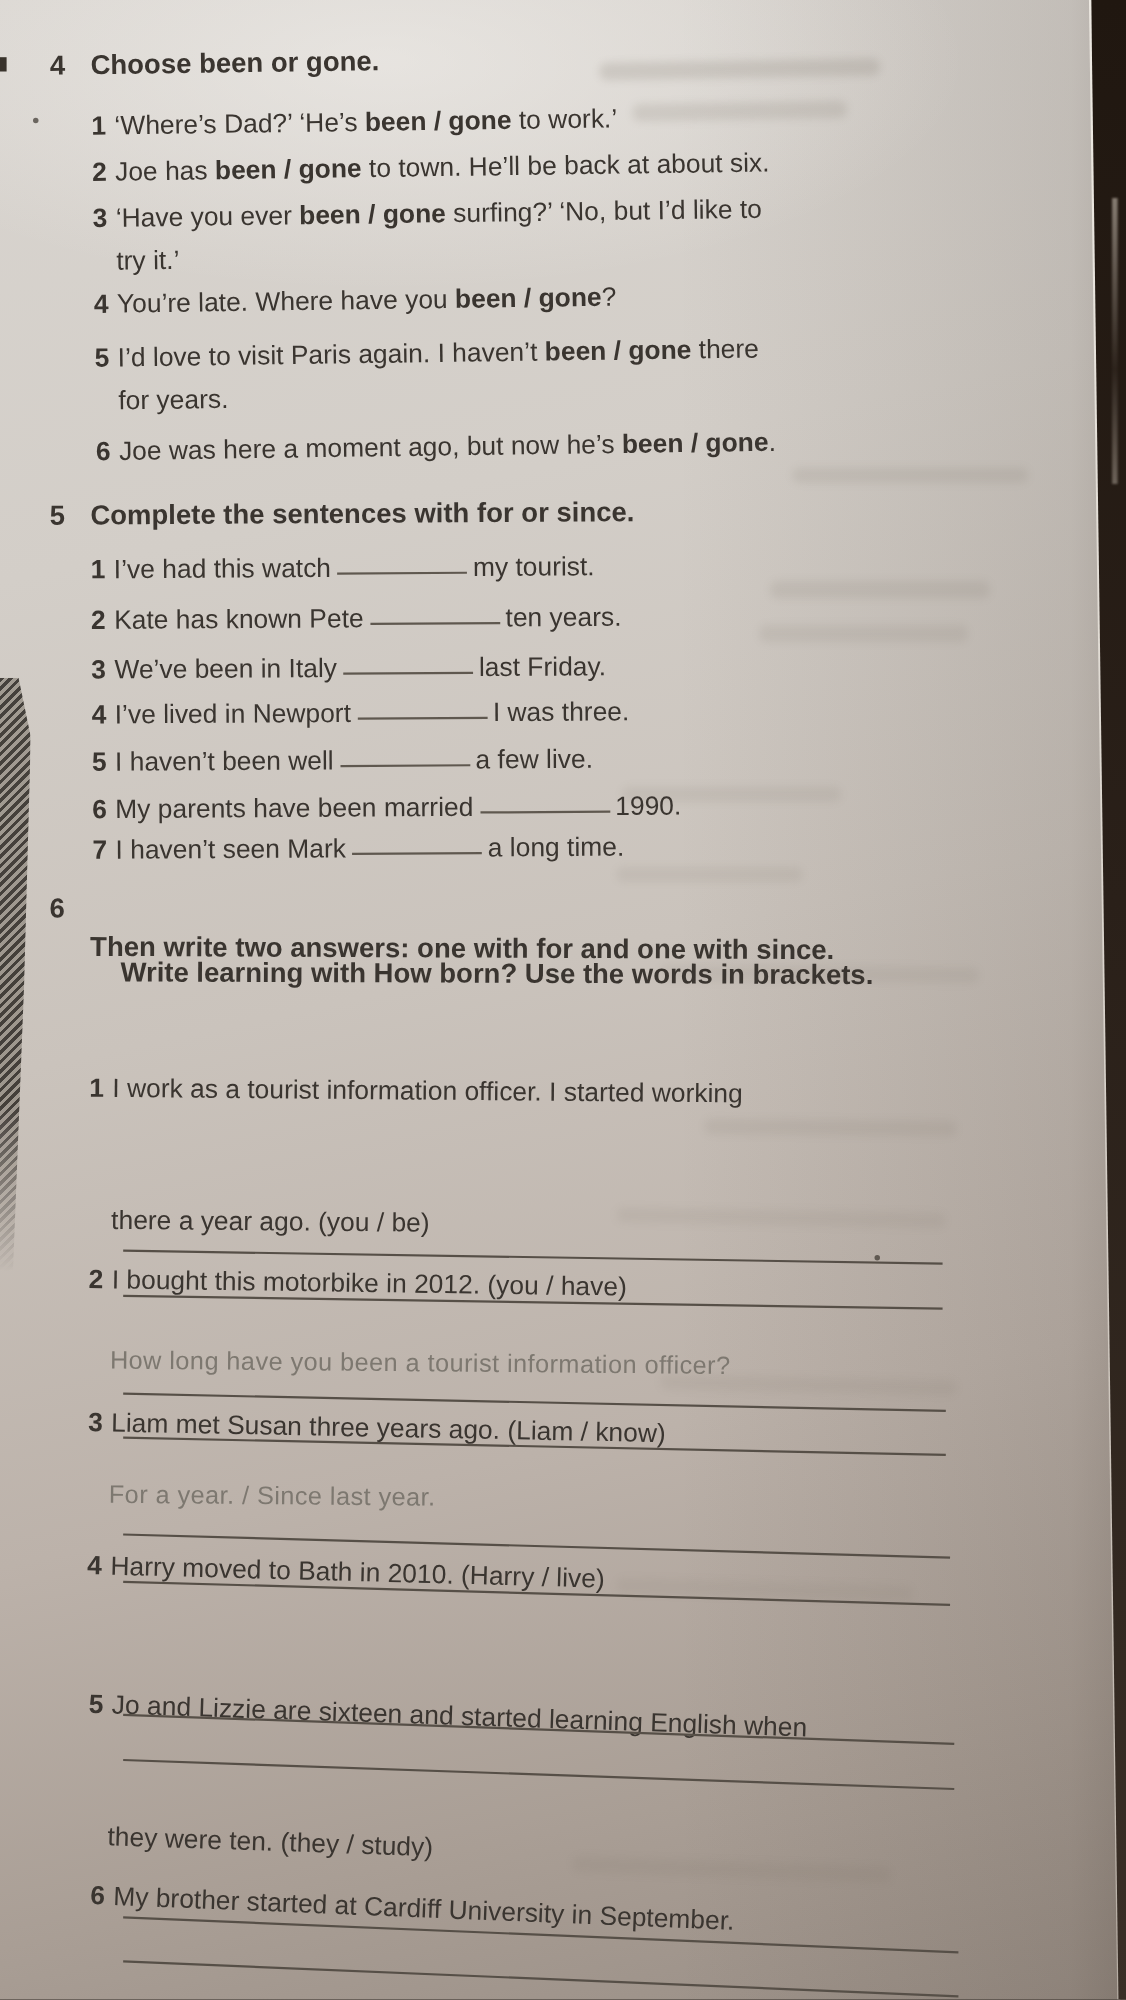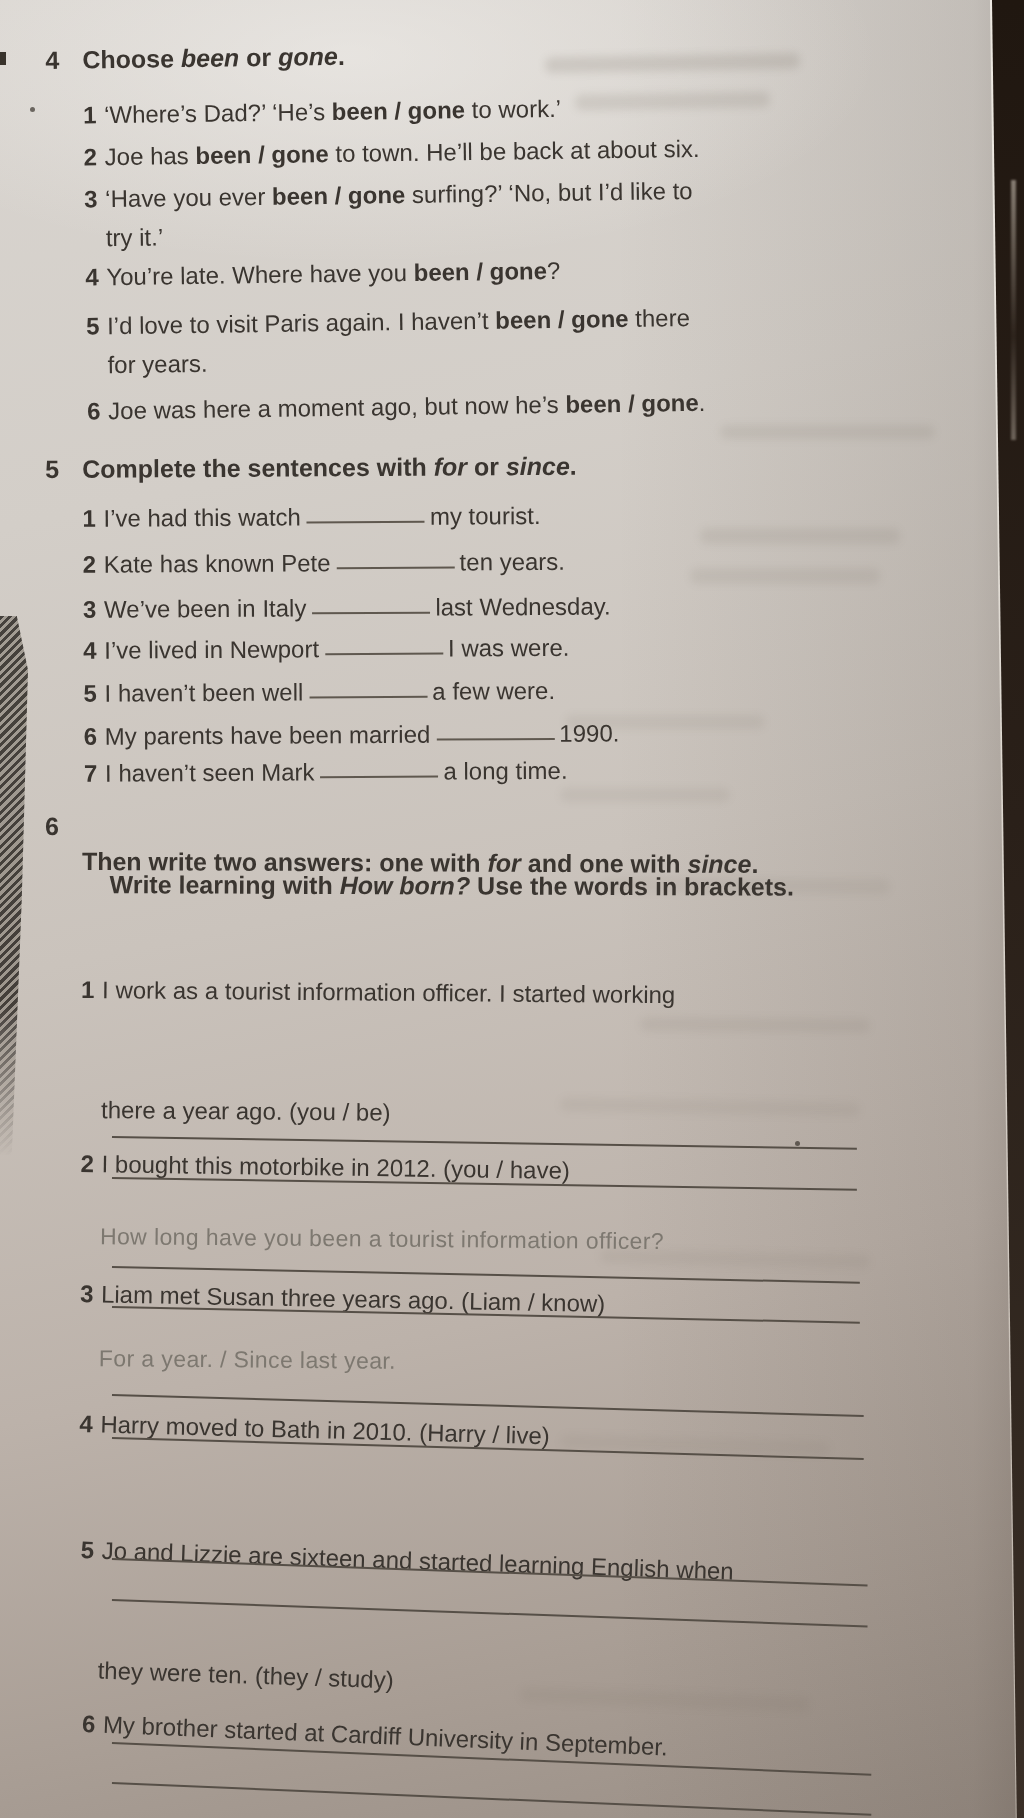--- a/index.html
+++ b/index.html
@@ -27,21 +27,21 @@
     clip-path:polygon(0 0, 60% 0, 100% 10%, 78% 52%, 42% 100%, 0 100%);
     -webkit-mask-image:linear-gradient(to bottom, #000 72%, transparent 100%);
     mask-image:linear-gradient(to bottom, #000 72%, transparent 100%);
     filter:blur(0.4px); }
   .tick { position:absolute; background:#39332c; }
   .dot  { position:absolute; background:rgba(58,52,46,0.7); border-radius:50%; }
   .bleed { position:absolute; background:rgba(104,94,82,0.55); border-radius:7px; filter:blur(4px); }
   
   .exnum { position:absolute; left:0; top:0; font-weight:700; font-size:25px; }
   .exhead { position:absolute; left:37px; top:0; font-weight:700; font-size:25px; white-space:pre; }
-  .bi { font-style:italic; }
+  .bi { }
   b { font-weight:700; }
   .row { position:absolute; left:37px; font-size:24px; white-space:pre; }
   .n { display:inline-block; width:21px; font-weight:700; }
   .blank { display:inline-block; width:118px; height:4px; border-bottom:2px solid #5f584f;
            margin:0 5px 2px 6px; }
   section.ex { position:absolute; transform-origin:0 0; }
   
   .ex6head, .q { position:absolute; transform-origin:0 0; white-space:pre; }
   .ex6head { left:45px; font-weight:700; font-size:25px; }
   .ex6head .ht { display:inline-block; margin-left:37px; }
@@ -92,23 +92,23 @@
     <div class="row" style="top:360px;"><span class="n">6</span><span><span>Joe was here a moment ago, but now he’s </span><b>been / gone</b><span>.</span></span></div>
   </section>
 
   <section class="ex" id="ex5" style="top:443px;left:45px;width:880px;height:370px;transform:rotate(-0.35deg);">
     <div style="position:absolute;top:12px;left:0;width:100%;height:34px;">
       <span class="exnum">5</span>
       <span class="exhead"><span>Complete the sentences with </span><span class="bi">for</span><span> or </span><span class="bi">since</span><span>.</span></span>
     </div>
     <div class="row" style="top:62px;"><span class="n">1</span><span>I’ve had this watch</span><span class="blank"></span><span>my tourist.</span></div>
     <div class="row" style="top:108px;"><span class="n">2</span><span>Kate has known Pete</span><span class="blank"></span><span>ten years.</span></div>
-    <div class="row" style="top:153px;"><span class="n">3</span><span>We’ve been in Italy</span><span class="blank"></span><span>last Wednesday.</span></div>
-    <div class="row" style="top:194px;"><span class="n">4</span><span>I’ve lived in Newport</span><span class="blank"></span><span>I was were.</span></div>
-    <div class="row" style="top:237px;"><span class="n">5</span><span>I haven’t been well</span><span class="blank"></span><span>a few were.</span></div>
+    <div class="row" style="top:153px;"><span class="n">3</span><span>We’ve been in Italy</span><span class="blank"></span><span>last Friday.</span></div>
+    <div class="row" style="top:194px;"><span class="n">4</span><span>I’ve lived in Newport</span><span class="blank"></span><span>I was three.</span></div>
+    <div class="row" style="top:237px;"><span class="n">5</span><span>I haven’t been well</span><span class="blank"></span><span>a few live.</span></div>
     <div class="row" style="top:280px;"><span class="n">6</span><span>My parents have been married</span><span class="blank"></span><span>1990.</span></div>
     <div class="row" style="top:317px;"><span class="n">7</span><span>I haven’t seen Mark</span><span class="blank"></span><span>a long time.</span></div>
   </section>
 
   <div class="ex6head" style="top:812px;transform:rotate(0.2deg);">
     <span class="exnum">6</span>
     <span class="ht"><span>Write learning with </span><span class="bi">How born?</span><span> Use the words in brackets.</span></span>
   </div>
   <div class="ex6head" style="top:847px;left:82px;transform:rotate(0.25deg);"><span>Then write two answers: one with </span><span class="bi">for</span><span> and one with </span><span class="bi">since</span><span>.</span></div>
 

